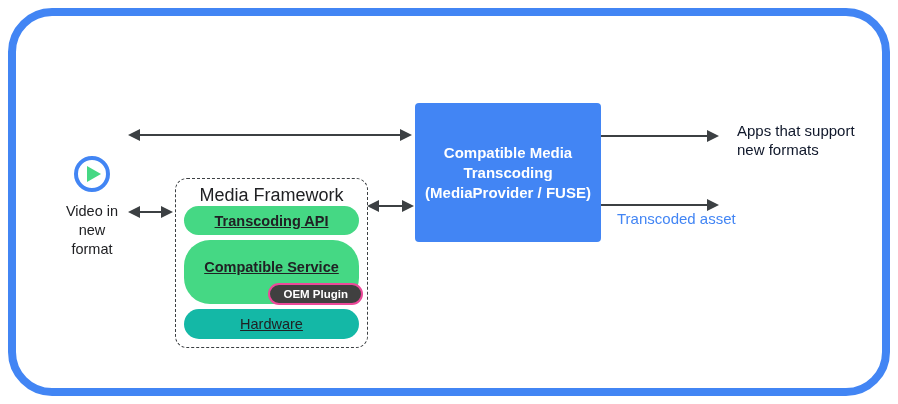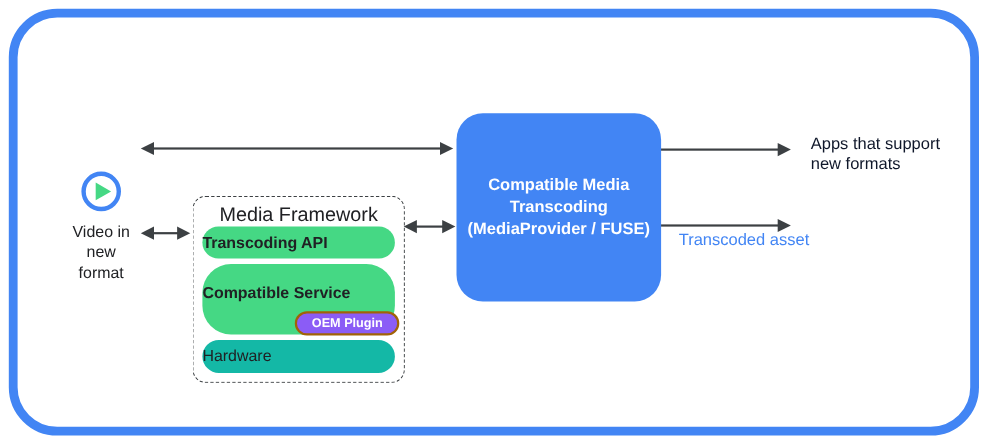--- a/index.html
+++ b/index.html
@@ -29,36 +29,36 @@
     font-size:14.5px;line-height:19px;text-align:center;
   }
 
   
   .mf-box{
     position:absolute;left:175px;top:178px;width:193px;height:170px;
     border:1.5px dashed #3C4043;border-radius:12px;box-sizing:border-box;
   }
   .mf-title{position:absolute;left:0;right:0;top:6px;text-align:center;font-size:18px;}
   .pill{
-    position:absolute;left:8px;right:8px;display:flex;align-items:center;
-    font-size:14.5px;box-sizing:border-box;
+    position:absolute;left:8px;right:8px;display:flex;align-items:center;justify-content:center;
+    font-size:14.5px;box-sizing:border-box;text-decoration:underline;
   }
   .pill-api{top:27px;height:29px;border-radius:15px;background:#45D884;font-weight:700;}
   .pill-service{top:61px;height:64px;border-radius:26px;background:#45D884;font-weight:700;padding-bottom:10px;}
   .pill-hw{top:130px;height:30px;border-radius:15px;background:#14b8a6;}
   .oem-pill{
     position:absolute;right:-4px;bottom:-1px;height:16px;padding:1px 13px;
-    background:#8b5cf6;border:2px solid #a16207;border-radius:12px;
+    background:#404040;border:2px solid #ec4899;border-radius:12px;
     color:#fff;font-weight:700;font-size:11.5px;display:flex;align-items:center;
   }
 
   
   .transcoder{
-    position:absolute;left:415px;top:103px;width:186px;height:171px;
-    background:#4285F4;border-radius:24px;display:flex;align-items:center;justify-content:center;
+    position:absolute;left:415px;top:103px;width:186px;height:139px;
+    background:#4285F4;border-radius:4px;display:flex;align-items:center;justify-content:center;
     color:#fff;font-weight:700;font-size:15px;line-height:20px;text-align:center;
   }
 
   
   .asset-label{position:absolute;font-size:15px;color:#4285F4;}
   .apps-label{position:absolute;font-size:15px;line-height:19px;color:#0f172a;}
 </style>
 </head>
 <body>
 

